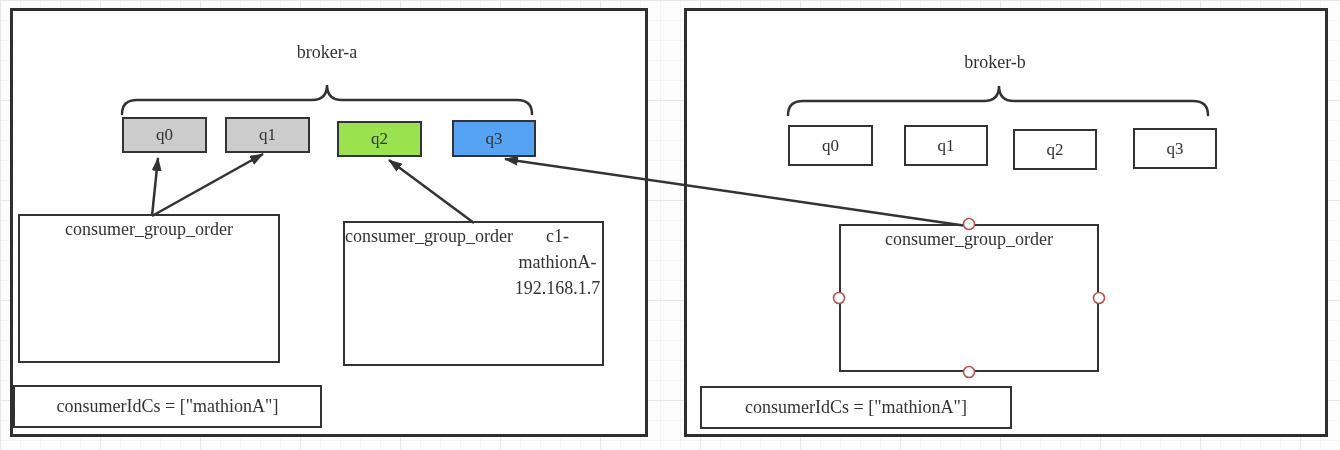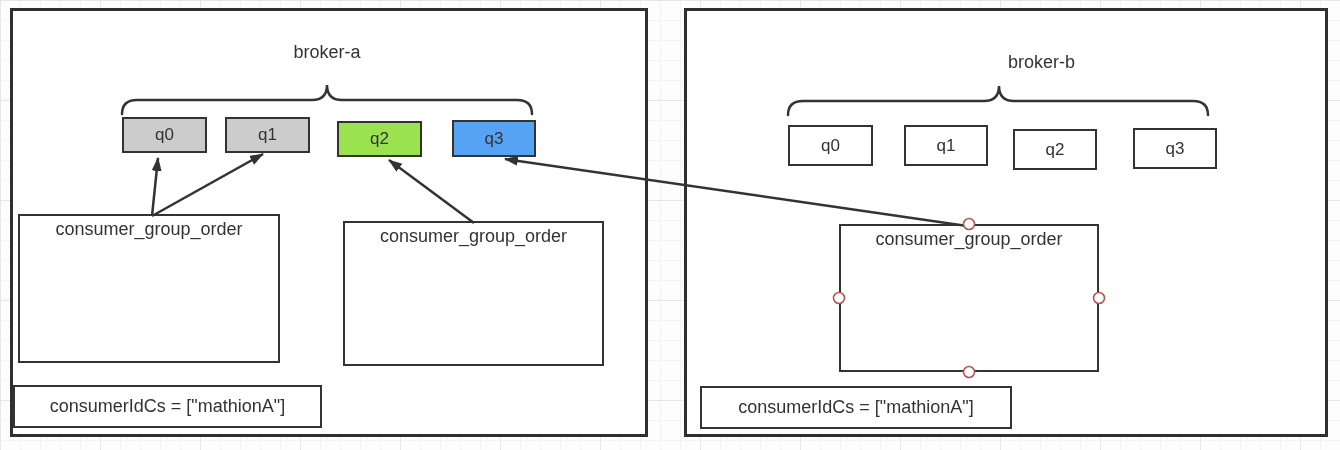--- a/index.html
+++ b/index.html
@@ -7,21 +7,21 @@
     position:relative;
     width:1340px;height:450px;
     overflow:hidden;
     background-color:#fdfdfd;
     background-image:
       linear-gradient(#e6e6e6 1px, transparent 1px),
       linear-gradient(90deg, #e6e6e6 1px, transparent 1px),
       linear-gradient(#f3f3f3 1px, transparent 1px),
       linear-gradient(90deg, #f3f3f3 1px, transparent 1px);
     background-size:100px 100px,100px 100px,20px 20px,20px 20px;
-    font-family:Liberation Sans, sans-serif;
+    font-family:Liberation Serif, serif;
     color:#333;
   }
   .panel{
     position:absolute;
     background:#fff;
     border:3px solid #2f2f2f;
     box-sizing:border-box;
   }
   .broker-label{
     position:absolute;
@@ -63,21 +63,21 @@
 </style>
 </head>
 <body>
 
 <div class="canvas">
 
   <div class="panel" style="left:10px;top:8px;width:638px;height:429px;"></div>
   <div class="panel" style="left:684px;top:8px;width:644px;height:429px;"></div>
 
   <div class="broker-label" style="left:247px;top:42px;">broker-a</div>
-  <div class="broker-label" style="left:915px;top:52px;text-align:right;">broker-b</div>
+  <div class="broker-label" style="left:915px;top:52px;">broker-b</div>
 
   <div class="qbox" style="left: 122px; top: 117px; width: 85px; height: 36px; background-color: rgb(204, 204, 204);">
     <span>q0</span>
   </div>
   <div class="qbox" style="left: 225px; top: 117px; width: 85px; height: 36px; background-color: rgb(204, 204, 204);">
     <span>q1</span>
   </div>
   <div class="qbox" style="left: 337px; top: 121px; width: 85px; height: 36px; background-color: rgb(154, 227, 79);">
     <span>q2</span>
   </div>
@@ -96,20 +96,21 @@
   </div>
   <div class="qbox" style="left: 1133px; top: 128px; width: 84px; height: 41px; background-color: rgb(255, 255, 255);">
     <span>q3</span>
   </div>
 
   <div class="cbox" style="left:18px;top:214px;width:262px;height:149px;">
     <div>consumer_group_order</div>
   </div>
   <div class="cbox" style="left:343px;top:221px;width:261px;height:145px;">
     <div>consumer_group_order</div>
+    <div>c1-mathionA-192.168.1.7</div>
   </div>
   <div class="cbox" style="left:839px;top:224px;width:260px;height:148px;">
     <div>consumer_group_order</div>
   </div>
 
   <div class="note" style="left:13px;top:385px;width:309px;height:43px;">
     <span>consumerIdCs = ["mathionA"]</span>
   </div>
   <div class="note" style="left:700px;top:386px;width:312px;height:43px;">
     <span>consumerIdCs = ["mathionA"]</span>

